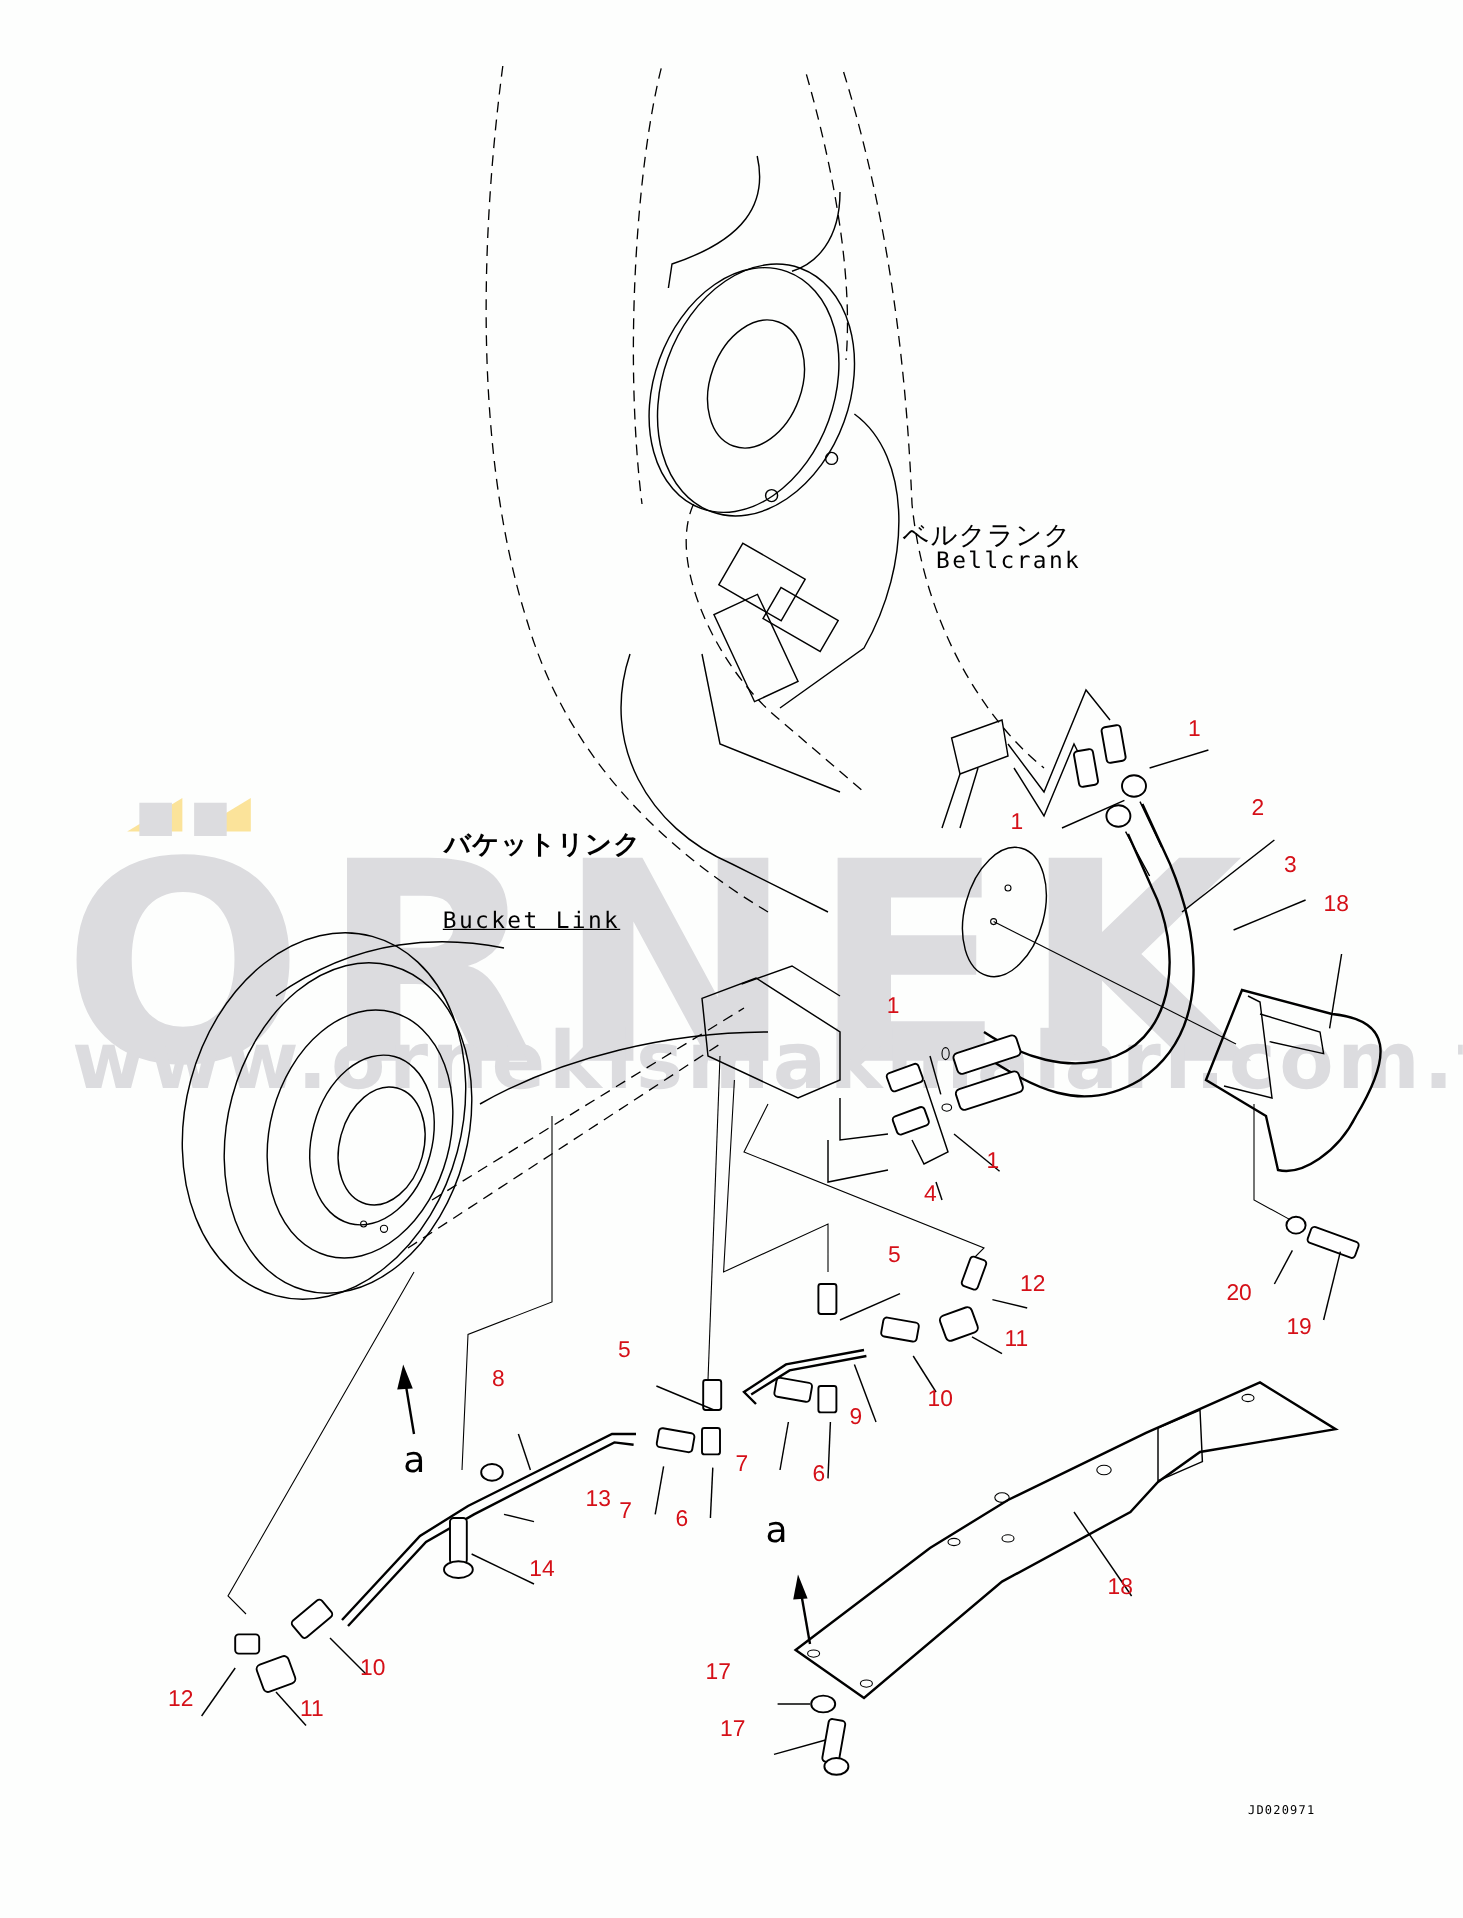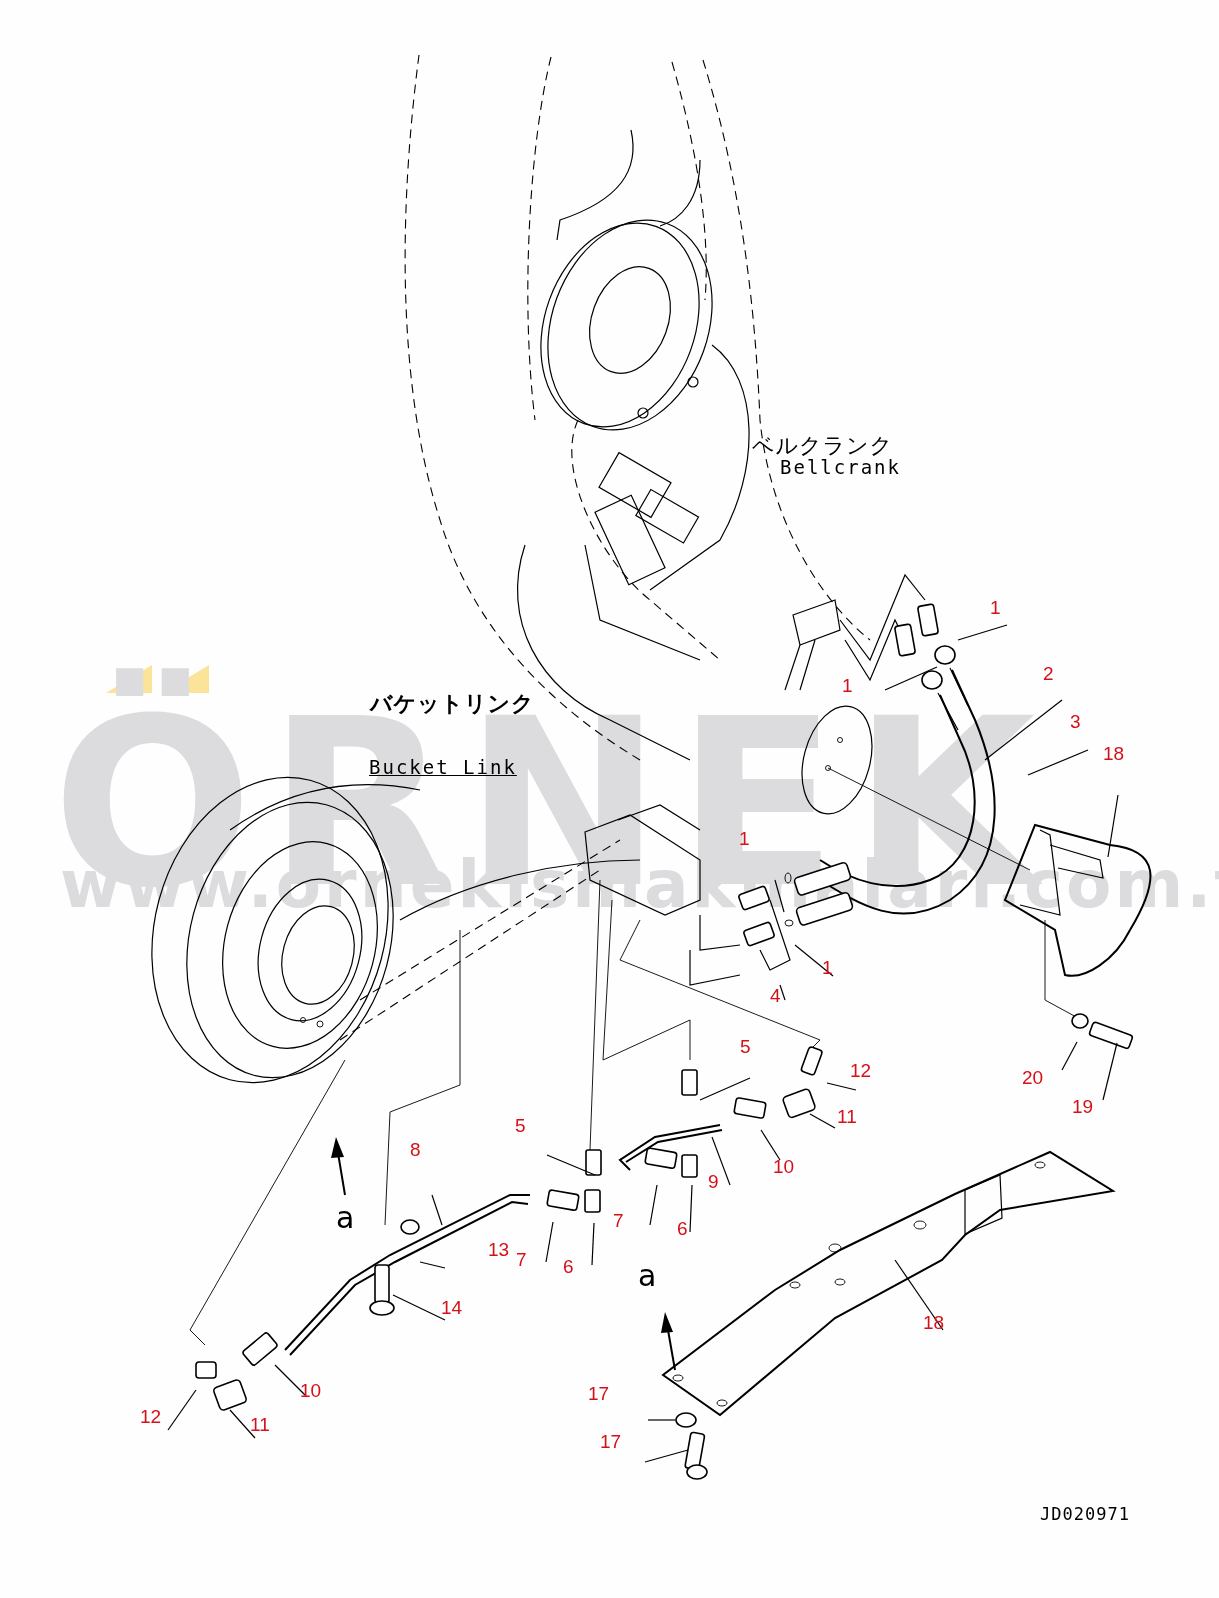--- a/index.html
+++ b/index.html
@@ -5,21 +5,21 @@
   html, body { margin: 0; padding: 0; background: #fdfefd; }
   body { width: 1219px; height: 1598px; position: relative; overflow: hidden; font-family: "Liberation Sans", sans-serif; }
   #diagram { position: absolute; left: 0; top: 0; width: 1219px; height: 1598px; }
   .wm-big { position: absolute; left: 52px; top: 688px; font-family: "DejaVu Sans", sans-serif; font-weight: bold; font-size: 232px; line-height: 1; color: #dcdcdf; letter-spacing: 14px; transform: scaleX(1.02); transform-origin: left top; }
   .wm-url { position: absolute; left: 60px; top: 852px; font-family: "DejaVu Sans", sans-serif; font-weight: bold; font-size: 66px; line-height: 1; color: #dcdcdf; letter-spacing: 3px; }
   .wm-umlaut { position: absolute; width: 0; height: 0; border-style: solid; }
   .callout { position: absolute; font-family: "Liberation Sans", sans-serif; font-size: 19px; color: #d51018; line-height: 1; }
   .label-jp { position: absolute; font-family: "DejaVu Sans Mono", monospace; font-size: 22px; color: #000; letter-spacing: 1px; }
   .label-en { position: absolute; font-family: "DejaVu Sans Mono", monospace; font-size: 19px; color: #000; letter-spacing: 2px; }
   .view-a { position: absolute; font-family: "DejaVu Sans", sans-serif; font-size: 30px; color: #000; }
-  .drawing-id { position: absolute; font-family: "DejaVu Sans Mono", monospace; font-size: 17px; color: #000; letter-spacing: 1px; }
+  .drawing-id { position: absolute; font-family: "DejaVu Sans Mono", monospace; font-size: 10px; color: #000; letter-spacing: 1px; }
   svg .ln { fill: none; stroke: #000; stroke-width: 1.2; }
   svg .lnb { fill: none; stroke: #000; stroke-width: 2; }
   svg .dash { fill: none; stroke: #000; stroke-width: 1.1; stroke-dasharray: 9 6; }
   svg .thin { fill: none; stroke: #000; stroke-width: 0.9; }
   svg .part { fill: #fff; stroke: #000; stroke-width: 1.6; }
 </style>
 </head>
 <body>
 
 <div class="wm-umlaut" style="left:106px;top:665px;border-width:0 0 28px 46px;border-color:transparent transparent #fbe39a transparent;"></div>

